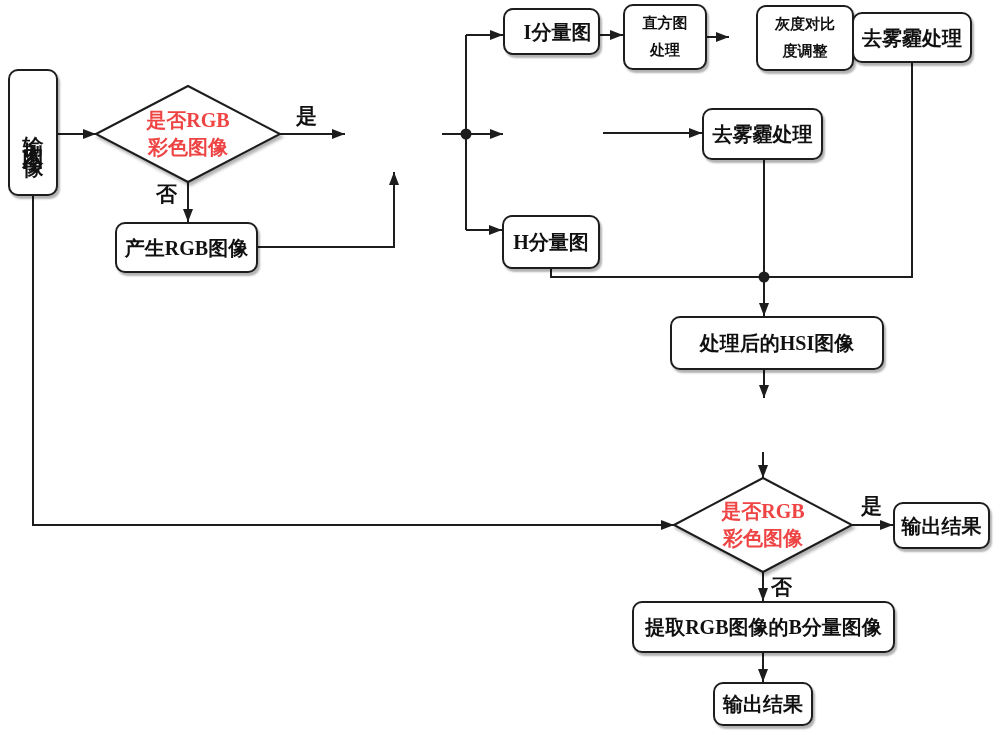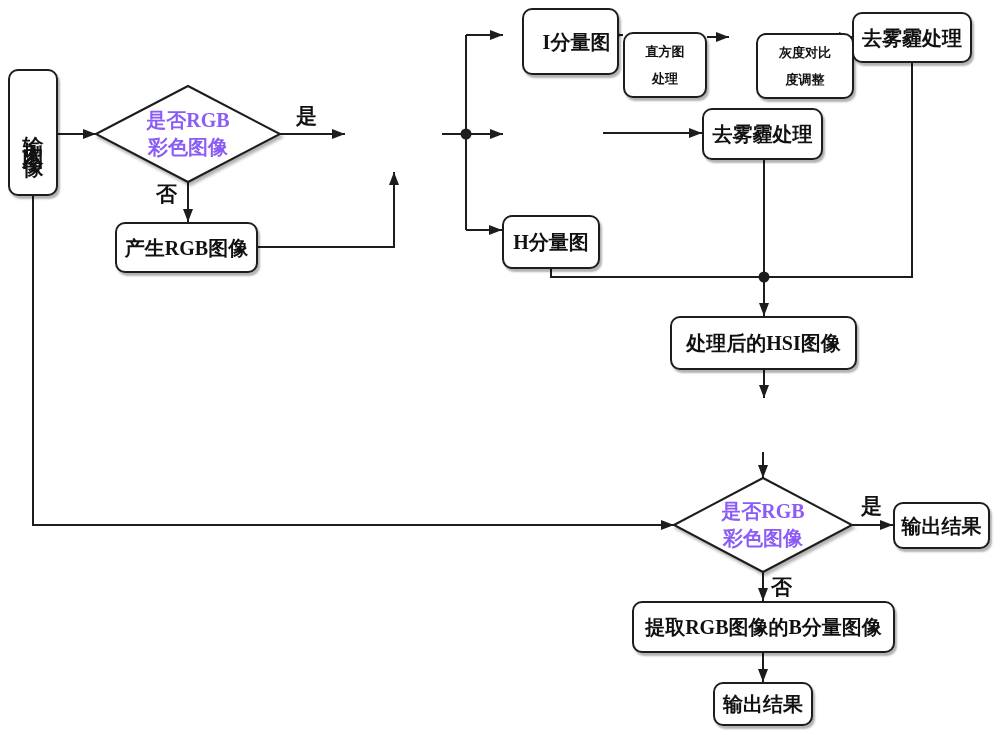--- a/index.html
+++ b/index.html
@@ -13,29 +13,29 @@
   #connectors{position:absolute;left:0;top:0;z-index:1;}
   .diamond-shape{filter:drop-shadow(2px 3px 1.5px rgba(0,0,0,0.30));}
   .box{
     position:absolute;z-index:2;box-sizing:border-box;
     background:#ffffff;border:2px solid #1d1d1d;border-radius:10px;
     box-shadow:2px 3px 2px rgba(0,0,0,0.30);
     display:flex;flex-direction:column;align-items:center;justify-content:center;
     font-weight:bold;color:#111111;text-align:center;
     font-size:20px;line-height:26px;white-space:nowrap;
   }
-  .box.small2{font-size:13px;line-height:27px;margin-top:28px;}
+  .box.small2{font-size:15px;line-height:27px;}
   .vtext{
     writing-mode:vertical-rl;text-orientation:upright;
     letter-spacing:7px;font-size:21px;
   }
   .dtext{
     position:absolute;z-index:3;
     display:flex;flex-direction:column;align-items:center;justify-content:center;
-    font-weight:bold;color:#8b5cf6;text-align:center;
+    font-weight:bold;color:#ef4444;text-align:center;
     font-size:20px;line-height:27px;white-space:nowrap;
   }
   .elabel{
     position:absolute;z-index:3;
     font-weight:bold;color:#111111;font-size:21px;line-height:24px;
     white-space:nowrap;
   }
 </style>
 </head>
 <body>
@@ -100,21 +100,21 @@
 
   <div class="box" style="left:8px;top:69px;width:50px;height:127px;">
     <span class="vtext">输入图像</span>
   </div>
 
   <div class="box" style="left:115px;top:222px;width:143px;height:51px;">
     <span>产生RGB图像</span>
   </div>
 
 
-  <div class="box" style="left:522px;top:8px;width:97px;height:67px;padding-left:12px;">
+  <div class="box" style="left:503px;top:8px;width:97px;height:47px;padding-left:12px;">
     <span>I分量图</span>
   </div>
 
 
   <div class="box" style="left:502px;top:203px;width:98px;height:54px;margin-top:12px;">
     <span>H分量图</span>
   </div>
 
   <div class="box small2" style="left:623px;top:4px;width:84px;height:66px;">
     <span>直方图</span>
@@ -127,21 +127,21 @@
   </div>
 
   <div class="box" style="left:852px;top:12px;width:120px;height:51px;">
     <span>去雾霾处理</span>
   </div>
 
   <div class="box" style="left:702px;top:108px;width:121px;height:52px;">
     <span>去雾霾处理</span>
   </div>
 
-  <div class="box" style="left:670px;top:316px;width:187px;height:54px;">
+  <div class="box" style="left:670px;top:316px;width:214px;height:54px;">
     <span>处理后的HSI图像</span>
   </div>
 
 
   <div class="box" style="left:893px;top:502px;width:97px;height:47px;">
     <span>输出结果</span>
   </div>
 
   <div class="box" style="left:632px;top:601px;width:263px;height:52px;">
     <span>提取RGB图像的B分量图像</span>

